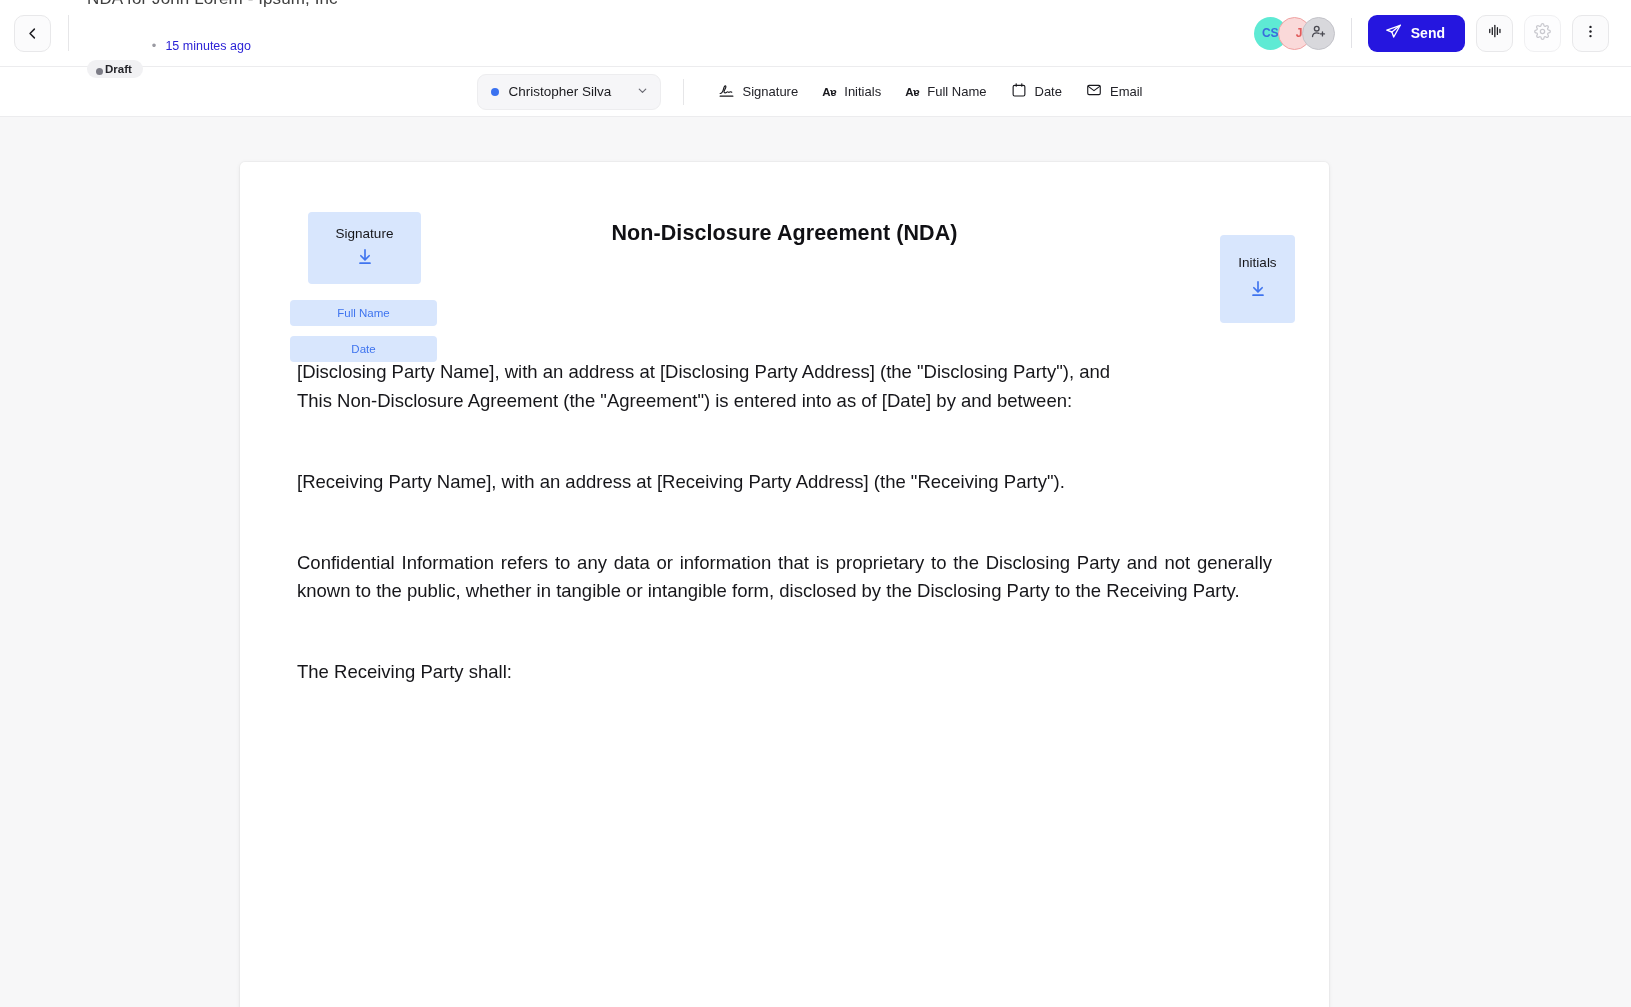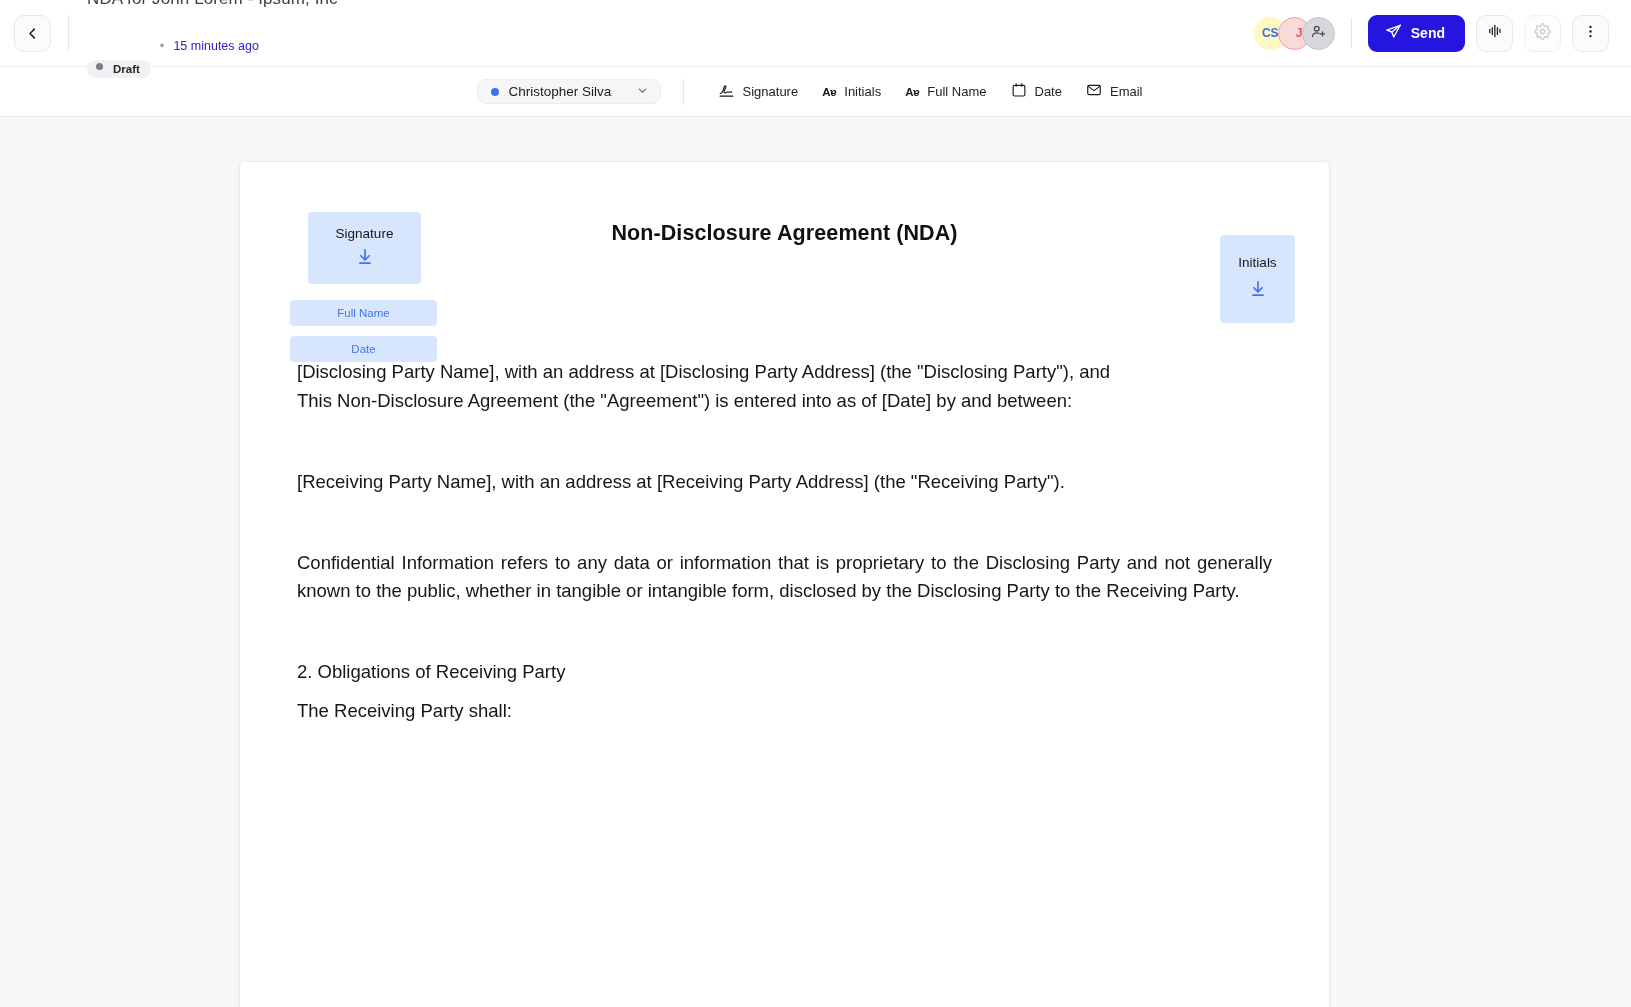--- a/index.html
+++ b/index.html
@@ -38,21 +38,21 @@
   }
   .doc-meta { display: flex; flex-direction: column; gap: 5px; }
   .doc-title {
     font-size: 17px;
     color: #404040;
     letter-spacing: .1px;
     white-space: nowrap;
   }
   .doc-sub { display: flex; align-items: center; gap: 9px; }
   .badge {
-    display: inline-flex; align-items: flex-start; gap: 10px;
+    display: inline-flex; align-items: flex-end; gap: 2px;
     background: #f1f1f3;
     border-radius: 999px;
     padding: 3px 11px 3px 9px;
     font-size: 11.5px;
     font-weight: bold;
     color: #25252a;
     margin-top: 46px;
   }
   .badge .dot {
     width: 7px; height: 7px; border-radius: 50%;
@@ -74,21 +74,21 @@
   }
   .avatars { display: flex; align-items: center; }
   .avatar {
     width: 33px; height: 33px;
     border-radius: 50%;
     display: flex; align-items: center; justify-content: center;
     font-size: 12px; font-weight: bold;
     border: 1.3px solid transparent;
     cursor: pointer;
   }
-  .avatar.cs { background: #fef9c3; color: #3a6ddc; }
+  .avatar.cs { background: #5eead4; color: #3a6ddc; }
   .avatar.jl { background: #fad9d9; color: #e05c5c; border-color: #f0a2a2; margin-left: -9px; justify-content: flex-end; }
   .avatar.add { background: #d8d8dc; color: #4a4a52; border-color: #c3c3c9; margin-left: -9px; }
   .right-divider {
     width: 1px; height: 30px;
     background: #e2e2e6;
     margin: 0 16px;
   }
   .send-btn {
     display: flex; align-items: center; gap: 9px;
     background: #2516df;
@@ -122,21 +122,21 @@
     align-items: center;
     justify-content: center;
     gap: 0;
   }
   .recipient-select {
     display: flex; align-items: center;
     gap: 10px;
     background: #f6f6f8;
     border: 1px solid #ededef;
     border-radius: 9px;
-    height: 25px;
+    height: 36px;
     padding: 0 11px 0 13px;
     min-width: 184px;
     cursor: pointer;
   }
   .recipient-select .rdot {
     width: 8px; height: 8px; border-radius: 50%;
     background: #3b72f0; flex: none;
   }
   .recipient-name {
     font-size: 13.5px;
@@ -424,21 +424,20 @@
   <div class="page">
     <div class="page-inner">
 
       <div class="doc-heading">Non-Disclosure Agreement (NDA)</div>
 
       <div class="doc-body">
         <div class="p tight nojust">[Disclosing Party Name], with an address at [Disclosing Party Address] (the "Disclosing Party"), and</div>
         <div class="p nojust">This Non-Disclosure Agreement (the "Agreement") is entered into as of [Date] by and between:</div>
         <div class="p nojust">[Receiving Party Name], with an address at [Receiving Party Address] (the "Receiving Party").</div>
         <div class="p">Confidential Information refers to any data or information that is proprietary to the Disclosing Party and not generally known to the public, whether in tangible or intangible form, disclosed by the Disclosing Party to the Receiving Party.</div>
-        <div class="sec-head">2. Obligations of Receiving Party</div>
         <div class="p nojust">The Receiving Party shall:</div>
       </div>
 
       <div class="field sig">
         <span class="f-label">Signature</span>
         <span class="dl-arrow">
           <svg width="20" height="20" viewBox="0 0 24 24" fill="none" stroke="#3f74ef" stroke-width="2" stroke-linecap="round" stroke-linejoin="round">
             <line x1="12" y1="3.5" x2="12" y2="15"></line>
             <polyline points="7 10.5 12 15.4 17 10.5"></polyline>
             <line x1="6" y1="19.4" x2="18" y2="19.4"></line>

